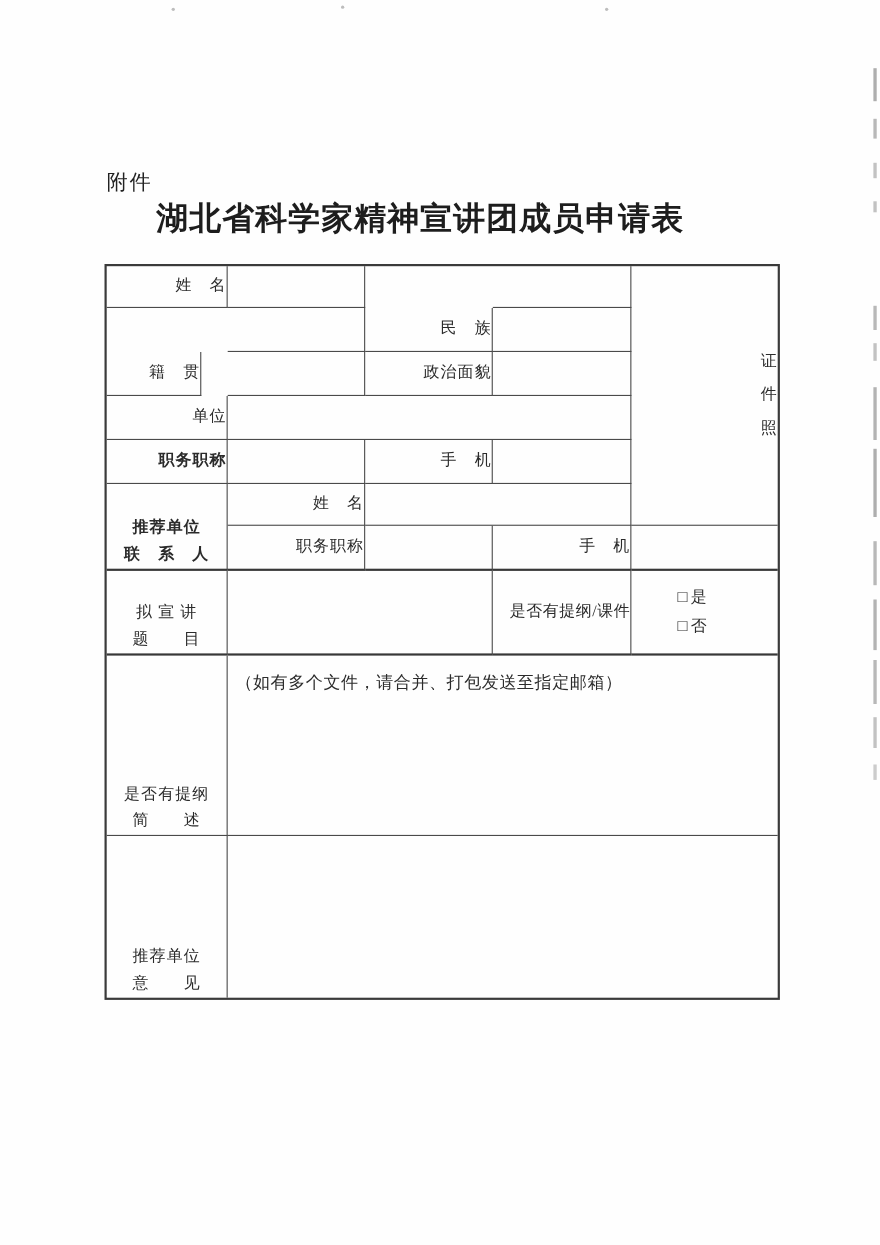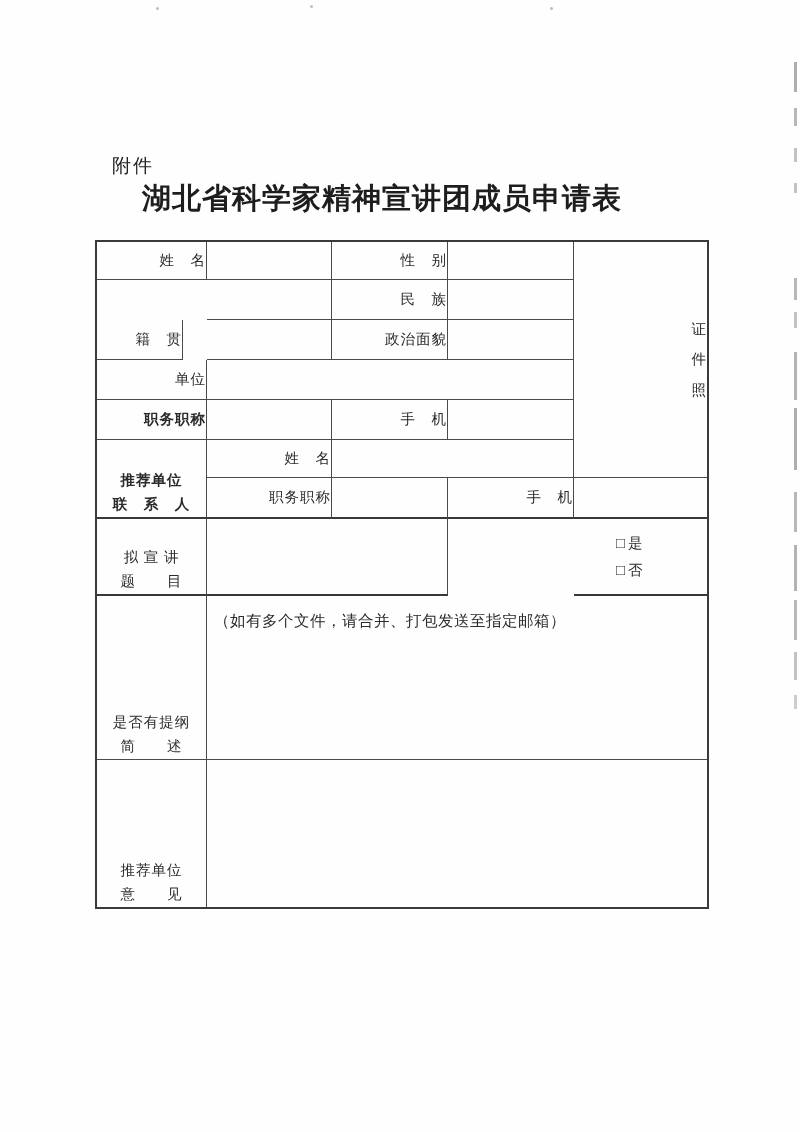--- a/index.html
+++ b/index.html
@@ -7,21 +7,20 @@
     position:relative; width:800px; height:1132px;
     background:#fefefe; overflow:hidden;
     font-family:"Liberation Serif","DejaVu Serif",serif;
     color:#2b2b2b;
   }
   .attachment {
     position:absolute; left:97px; top:153px;
     font-size:19px; letter-spacing:2px;
     font-family:"Liberation Sans","DejaVu Sans",sans-serif;
     color:#222;
-    margin-left:15px;
   }
   .title {
     position:absolute; left:0; top:179px; width:764px; margin:0;
     text-align:center; font-size:29px; font-weight:bold;
     letter-spacing:1px; color:#1d1d1d;
   }
   .tbl {
     position:absolute; left:95px; top:240px; width:610px; height:665px;
     border:2px solid #3a3a3a; box-sizing:content-box;
   }
@@ -60,23 +59,20 @@
 
   <div class="attachment">附件</div>
   <h1 class="title">湖北省科学家精神宣讲团成员申请表</h1>
 
   <div class="tbl">
 
     <div class="cell" style="left:0;top:0;width:110px;height:38px">
         <span>姓　名</span>
       </div>
     <div class="cell" style="left:110px;top:0;width:125px;height:38px"></div>
-    <div class="cell" style="left:235px;top:0;width:116px;height:38px">
-        <span>性　别</span>
-      </div>
     <div class="cell" style="left:351px;top:0;width:126px;height:38px"></div>
     <div class="cell no-r photo-cell" style="left:477px;top:0;width:133px;height:236px"><span>证
 件
 照</span></div>
 
     <div class="cell" style="left:110px;top:38px;width:125px;height:40px"></div>
     <div class="cell" style="left:235px;top:38px;width:116px;height:40px">
         <span>民　族</span>
       </div>
     <div class="cell" style="left:351px;top:38px;width:126px;height:40px"></div>
@@ -119,20 +115,23 @@
     <div class="cell thick-b" style="left:351px;top:236px;width:126px;height:41px">
         <span>手　机</span>
       </div>
     <div class="cell thick-b no-r" style="left:477px;top:236px;width:133px;height:41px"></div>
 
     <div class="cell two-line thick-b" style="left:0;top:277px;width:110px;height:77px">
       <span>拟 宣 讲</span>
       <span>题　　目</span>
     </div>
     <div class="cell thick-b" style="left:110px;top:277px;width:241px;height:77px"></div>
+    <div class="cell thick-b outline-q" style="left:351px;top:277px;width:126px;height:77px">
+        <span>是否有提纲/课件</span>
+      </div>
     <div class="cell thick-b no-r opts" style="left:477px;top:277px;width:133px;height:77px">
       <div class="opt">
         <span class="box">□</span>
           <span>是</span>
       </div>
       <div class="opt">
         <span class="box">□</span>
           <span>否</span>
       </div>
     </div>

